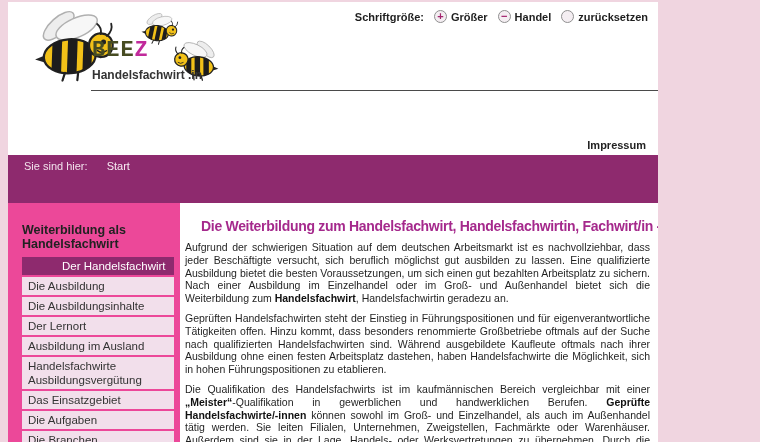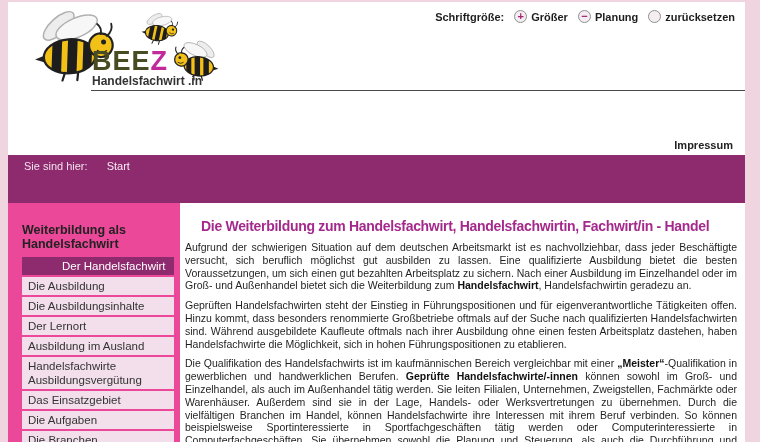--- a/index.html
+++ b/index.html
@@ -3,21 +3,21 @@
 <meta charset="utf-8">
 <style>
   * { box-sizing: border-box; }
   html, body { margin: 0; padding: 0; }
   body {
     width: 760px; height: 442px; overflow: hidden;
     background: #f0d5e0;
     font-family: "Liberation Sans", sans-serif;
     padding-top: 2px;
   }
-  .page { margin-left: 8px; width: 737px; background: #fff; height: 440px; }
+  .page { margin-left: 8px; width: 650px; background: #fff; height: 440px; }
 
   
   .header { position: relative; height: 89px; background: #fff; }
   .font-controls {
     position: absolute; top: 8px; right: 10px;
     display: flex; align-items: center; gap: 10px;
     font-size: 11px; font-weight: bold; color: #1e1e1e;
   }
   .fc-link { display: flex; align-items: center; gap: 4px; color: #1e1e1e; text-decoration: none; cursor: pointer; }
   .fc-label { }
@@ -25,25 +25,25 @@
     width: 13px; height: 13px; border-radius: 50%;
     border: 1px solid #8f8f8f; background: #f4eef2;
     display: flex; align-items: center; justify-content: center;
     font-size: 11px; line-height: 1; font-weight: bold; color: #a3266f;
   }
   .bee { position: absolute; }
   .bee-large { left: 16px; top: 8px; width: 102px; height: 74px; transform: rotate(-4deg); }
   .bee-med   { left: 130px; top: 11px; width: 44px; height: 33px; transform: rotate(6deg); }
   .bee-small { left: 160px; top: 38px; width: 56px; height: 42px; transform: scaleX(-1) rotate(-6deg); }
   .brand {
-    position: absolute; left: 84px; top: 44px;
-    font-size: 27px; font-weight: bold; letter-spacing: 1px; color: #474c22;
+    position: absolute; left: 84px; top: 36px;
+    font-size: 22px; font-weight: bold; letter-spacing: 1px; color: #474c22; font-family: Liberation Mono, monospace;
   }
   .brand .z { color: #c12a9b; }
-  .logo-sub { position: absolute; left: 84px; top: 72px; font-size: 12px; font-weight: bold; color: #333; }
+  .logo-sub { position: absolute; left: 84px; top: 66px; font-size: 12px; font-weight: bold; color: #333; }
   .header-rule { position: absolute; left: 83px; right: 0; bottom: 0; border-bottom: 1px solid #4a4a4a; }
 
   
   .impressum-bar {
     height: 21px; background: #fff;
     display: flex; align-items: center; justify-content: flex-end;
     padding-right: 12px; font-size: 11px; font-weight: bold; color: #222; margin-top: 43px;
   }
   .impressum-bar a { color: #222; text-decoration: none; cursor: pointer; }
 
@@ -114,21 +114,21 @@
   <div class="header">
 
     <div class="font-controls">
       <span>Schriftgröße:</span>
       <a class="fc-link">
         <span class="circle-btn">+</span>
         <span class="fc-label">Größer</span>
       </a>
       <a class="fc-link">
         <span class="circle-btn">−</span>
-        <span class="fc-label">Planung</span>
+        <span class="fc-label">Handel</span>
       </a>
       <a class="fc-link">
         <span class="circle-btn"></span>
         <span class="fc-label">zurücksetzen</span>
       </a>
     </div>
 
     <svg class="bee bee-large" viewBox="0 0 120 100">
         <use href="#bee-shape"></use>
       </svg>

